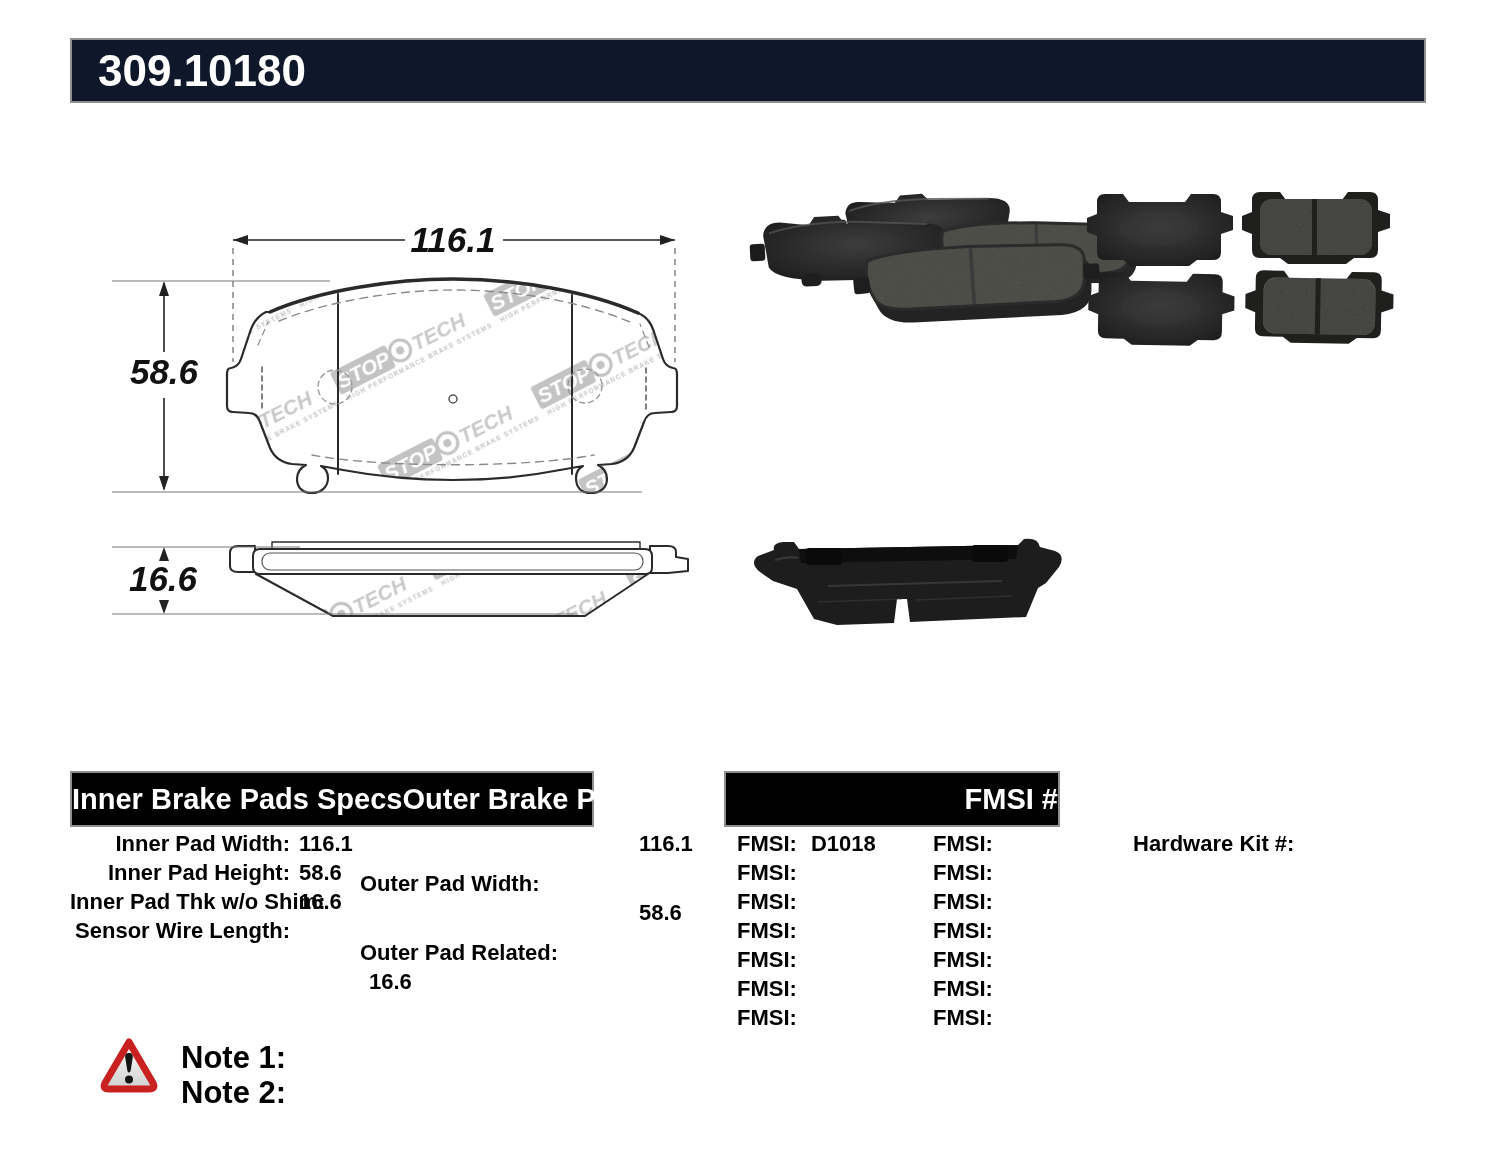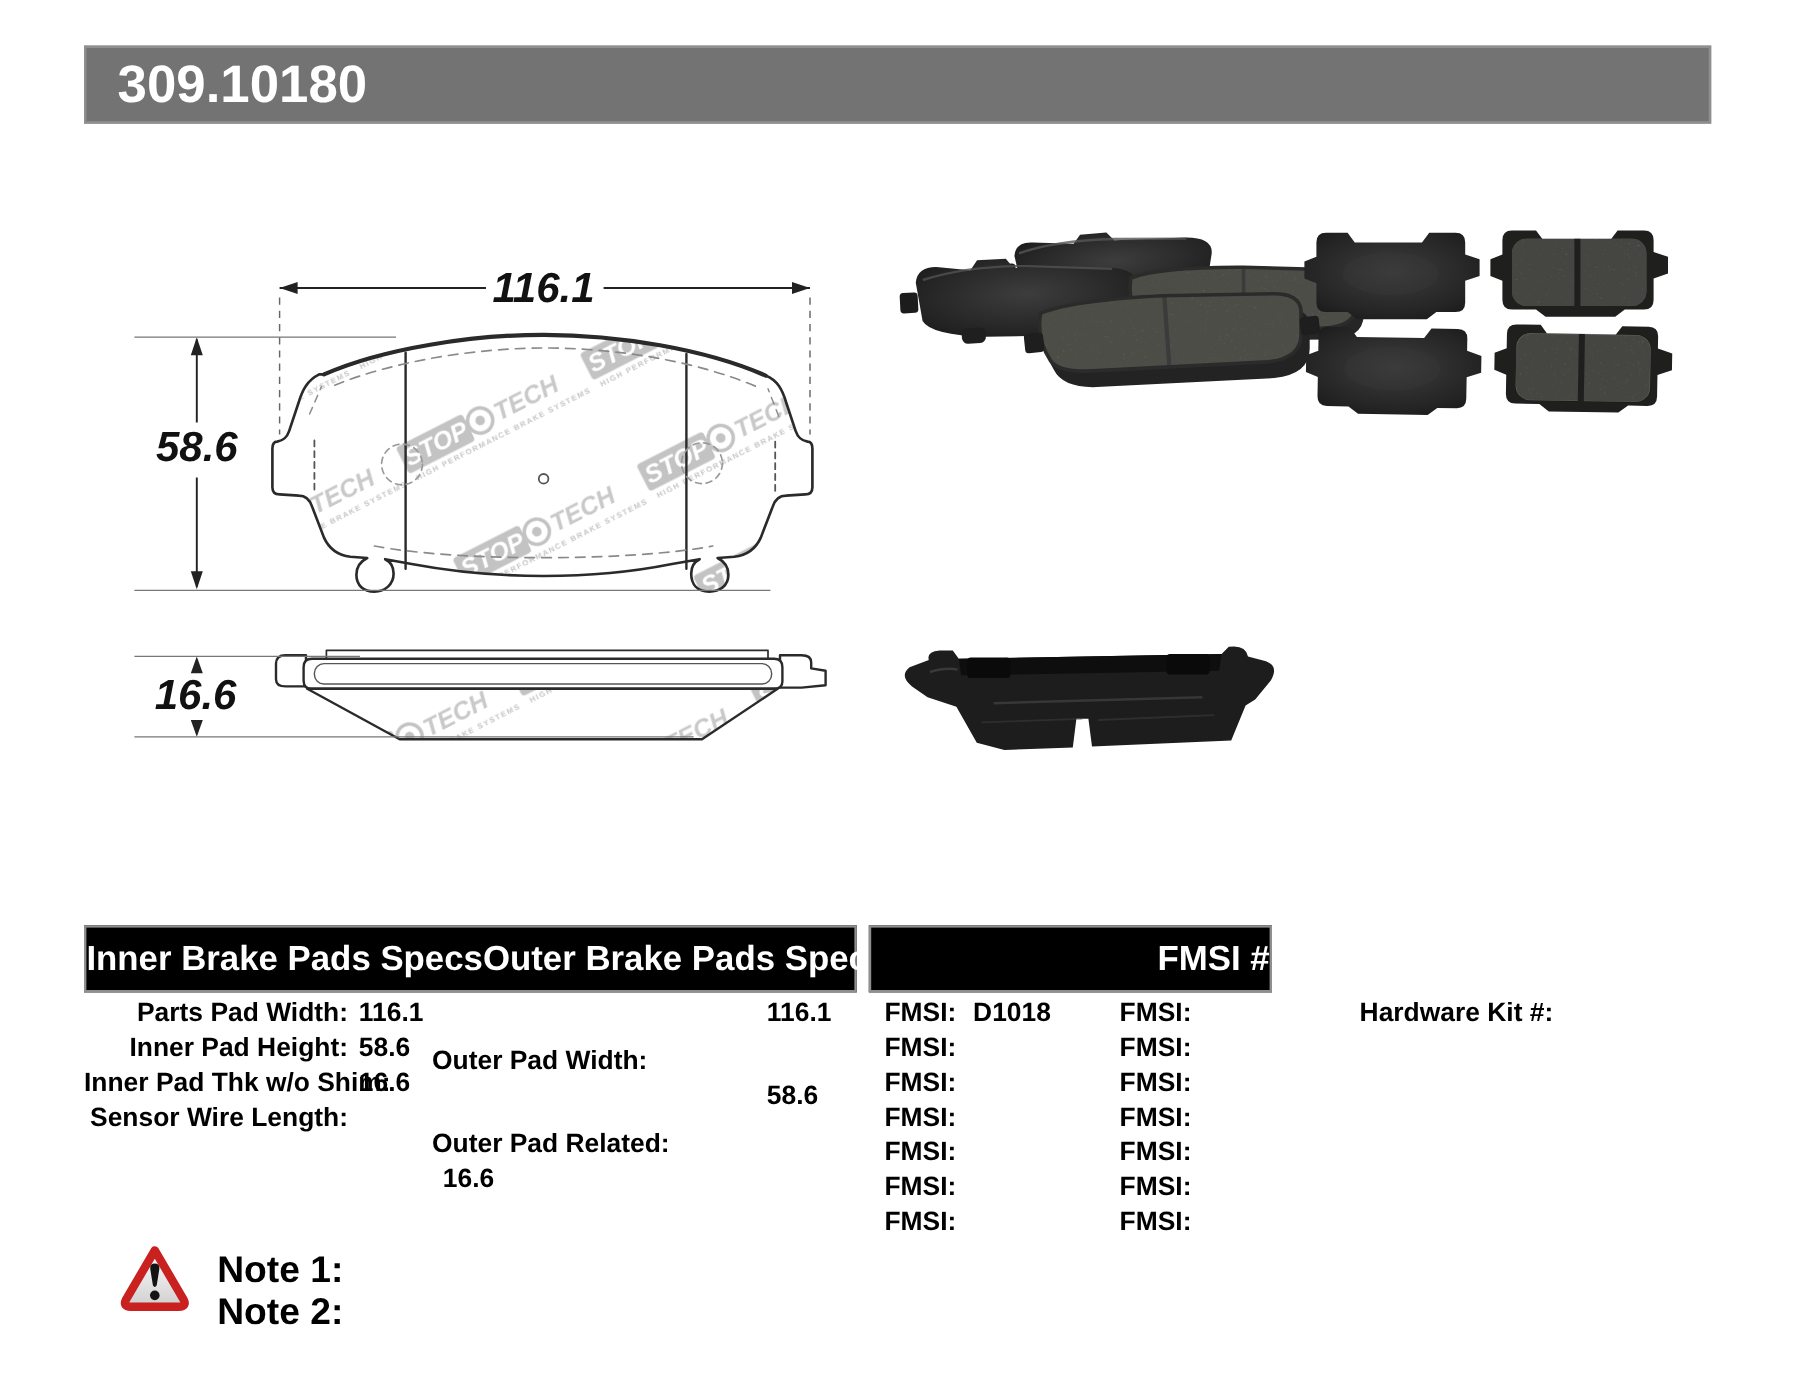--- a/index.html
+++ b/index.html
@@ -1,29 +1,29 @@
 <!DOCTYPE html>
 <html><head>
 <meta charset="utf-8">
 <style>
   html,body{margin:0;padding:0;background:#fff;}
   .page{position:relative;width:1500px;height:1161px;background:#ffffff;overflow:hidden;
         font-family:"Liberation Sans",sans-serif;color:#000;}
   
-  .topbar{position:absolute;left:70px;top:38px;width:1356px;height:65px;background:#737373;
+  .topbar{position:absolute;left:70px;top:38px;width:1356px;height:65px;background:#0f172a;
           border:2px solid #8f8f8f;box-sizing:border-box;display:flex;justify-content:space-between;
           align-items:center;padding:0 26px;}
   .topbar .ttl{color:#fff;font-weight:bold;font-size:44px;line-height:1;white-space:nowrap;}
   
   .art{position:absolute;left:0;top:0;width:1500px;height:1161px;pointer-events:none;}
   
   .hdr-bar{position:absolute;top:771px;height:56px;background:#000;border:2px solid #8f8f8f;
            box-sizing:border-box;display:flex;align-items:center;}
   .hdr-bar .htxt{color:#fff;font-weight:bold;font-size:29px;text-align:center;white-space:nowrap;}
-  #bar-specs{left:70px;width:644px;}
+  #bar-specs{left:70px;width:524px;}
   #bar-specs .htxt{flex:1;}
   #bar-fmsi{left:724px;width:336px;justify-content:flex-end;}
   #bar-related{left:1126px;width:300px;justify-content:center;}
   
   .col{position:absolute;top:829px;font-size:22px;font-weight:bold;line-height:29px;white-space:nowrap;}
   .srow{display:flex;}
   #col-inner{left:70px;}
   #col-inner .lbl{width:220px;text-align:right;}
   #col-outer{left:360px;}
   #col-outer .lbl{width:270px;margin-top:40px;}
@@ -214,21 +214,21 @@
   <div class="hdr-bar" id="bar-specs">
     <div class="htxt">Inner Brake Pads Specs</div>
     <div class="htxt">Outer Brake Pads Specs</div>
   </div>
   <div class="hdr-bar" id="bar-fmsi">
     <div class="htxt">FMSI #</div>
   </div>
 
   <div class="col" id="col-inner">
     <div class="srow">
-        <span class="lbl">Parts Pad Width:</span>
+        <span class="lbl">Inner Pad Width:</span>
         <span class="val">116.1</span>
       </div>
     <div class="srow">
         <span class="lbl">Inner Pad Height:</span>
         <span class="val">58.6</span>
       </div>
     <div class="srow">
         <span class="lbl">Inner Pad Thk w/o Shim:</span>
         <span class="val">16.6</span>
       </div>

